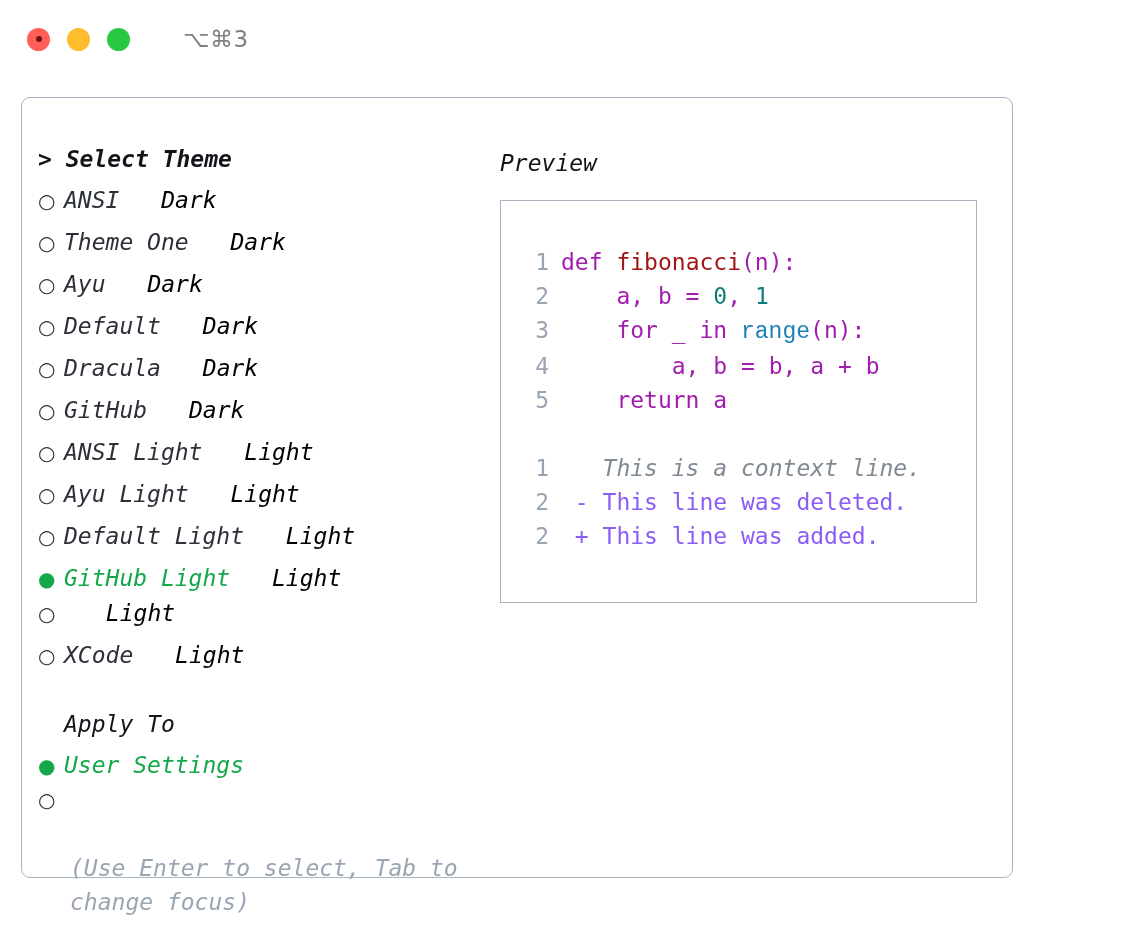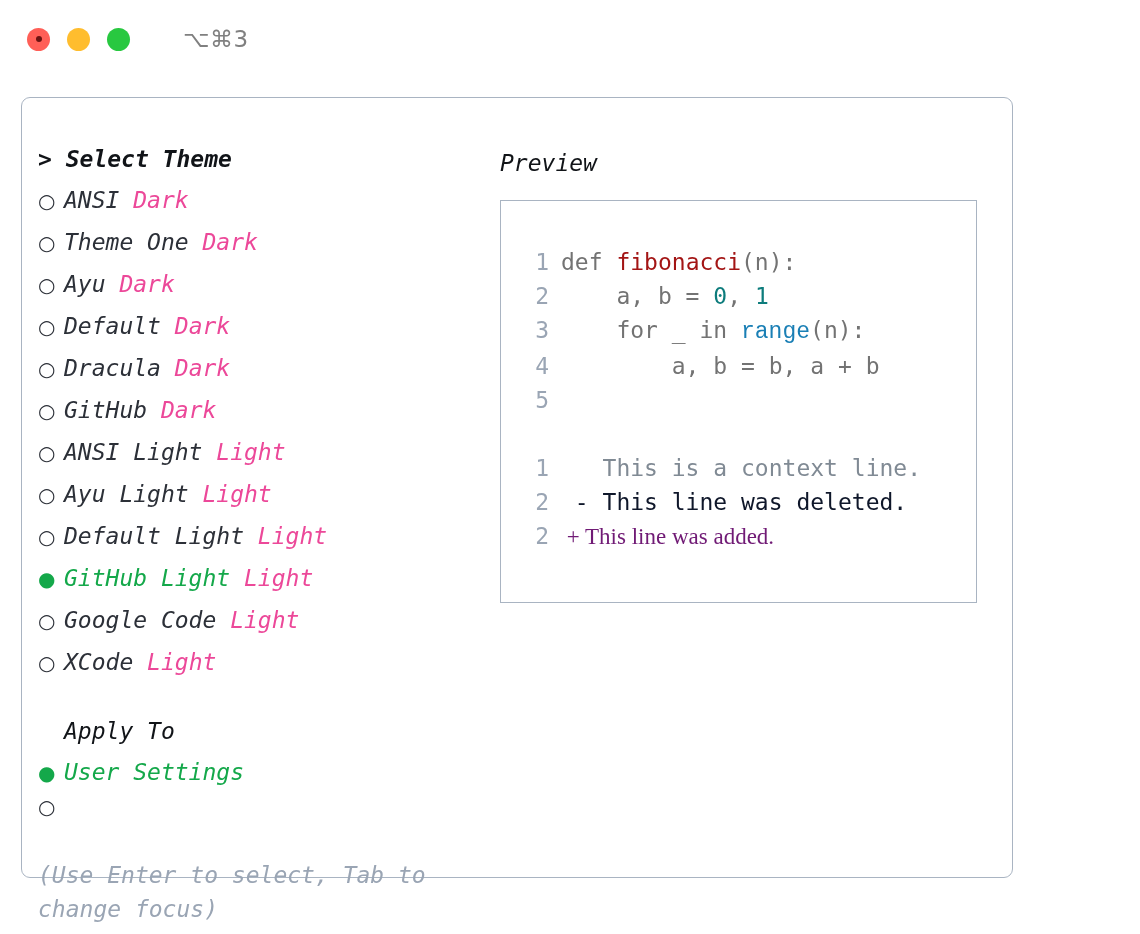--- a/index.html
+++ b/index.html
@@ -101,29 +101,30 @@
   .marker {
     width: 26px;
     flex: 0 0 26px;
     color: #2c3038;
     font-size: 20px;
     font-family: "DejaVu Sans", "Liberation Sans", sans-serif;
   }
   .marker.on { color: #14a84a; }
   .opt-label { color: #2c3038; margin-top: 7px; }
   .opt.selected .opt-label { color: #14a84a; }
-  .opt-tag { color: #ec4899; }
+  .opt-tag { color: #000000; margin-left: 28px; }
   .spacer-row { height: 34px; }
   .help {
     margin-top: 34px;
     font-size: 23px;
     line-height: 34px;
     color: #9aa5b4;
     width: 400px;
     white-space: normal;
+    margin-left: 32px;
   }
 
   
   .right-col {
     position: absolute;
     left: 478px; top: 48px;
     width: 500px;
   }
   .preview-head {
     font-size: 23px;
@@ -148,27 +149,27 @@
     line-height: 34px;
     white-space: pre;
   }
   .ln {
     width: 30px;
     flex: 0 0 30px;
     text-align: right;
     color: #9aa5b4;
     margin-right: 12px;
   }
-  .tok-plain { color: #737373; margin-top: 15px; }
+  .tok-plain { color: #a21caf; margin-top: 15px; }
   .tok-func  { color: #a31515; }
   .tok-call  { color: #1a7fb5; font-family: Liberation Mono, monospace; }
   .tok-num   { color: #0d7c7c; }
-  .tok-ctx   { color: #808a94; }
-  .tok-del   { color: #0f172a; }
-  .tok-add   { color: #701a75; font-family: Liberation Serif, serif; }
+  .tok-ctx   { color: #808a94; font-style: italic; }
+  .tok-del   { color: #8b5cf6; }
+  .tok-add   { color: #8b5cf6; }
   .gap { height: 34px; }
 </style>
 </head>
 <body>
 
 <div class="window">
 
   <div class="titlebar">
     <div class="lights">
       <span class="light red"></span>
@@ -187,21 +188,21 @@
             <div class="opt"><span class="marker">○</span><span class="opt-label">ANSI</span><span class="opt-tag"> Dark</span></div>
             <div class="opt"><span class="marker">○</span><span class="opt-label">Theme One</span><span class="opt-tag"> Dark</span></div>
             <div class="opt"><span class="marker">○</span><span class="opt-label">Ayu</span><span class="opt-tag"> Dark</span></div>
             <div class="opt"><span class="marker">○</span><span class="opt-label">Default</span><span class="opt-tag"> Dark</span></div>
             <div class="opt"><span class="marker">○</span><span class="opt-label">Dracula</span><span class="opt-tag"> Dark</span></div>
             <div class="opt"><span class="marker">○</span><span class="opt-label">GitHub</span><span class="opt-tag"> Dark</span></div>
             <div class="opt"><span class="marker">○</span><span class="opt-label">ANSI Light</span><span class="opt-tag"> Light</span></div>
             <div class="opt"><span class="marker">○</span><span class="opt-label">Ayu Light</span><span class="opt-tag"> Light</span></div>
             <div class="opt"><span class="marker">○</span><span class="opt-label">Default Light</span><span class="opt-tag"> Light</span></div>
             <div class="opt selected"><span class="marker on">●</span><span class="opt-label">GitHub Light</span><span class="opt-tag"> Light</span></div>
-            <div class="opt"><span class="marker">○</span><span class="opt-label">Google Code</span><span class="opt-tag"> Light</span></div>
+            <div class="opt"><span class="marker">○</span><span class="opt-tag"> Light</span></div>
             <div class="opt"><span class="marker">○</span><span class="opt-label">XCode</span><span class="opt-tag"> Light</span></div>
           </div>
 
         <div class="spacer-row"></div>
 
         <div class="section-head" style="padding-left:26px;">Apply To</div>
         <div class="opt-list" id="apply-list">
             <div class="opt selected"><span class="marker on">●</span><span class="opt-label">User Settings</span></div>
             <div class="opt"><span class="marker">○</span></div>
           </div>
@@ -210,21 +211,21 @@
       </div>
 
       <div class="right-col">
         <div class="preview-head">Preview</div>
         <div class="preview-box">
           <div id="code-block">
               <div class="code-line"><span class="ln">1</span><span><span class="tok-plain">def </span><span class="tok-func">fibonacci</span><span class="tok-plain">(n):</span></span></div>
               <div class="code-line"><span class="ln">2</span><span><span class="tok-plain">    a, b = </span><span class="tok-num">0</span><span class="tok-plain">, </span><span class="tok-num">1</span></span></div>
               <div class="code-line"><span class="ln">3</span><span><span class="tok-plain">    for _ in </span><span class="tok-call">range</span><span class="tok-plain">(n):</span></span></div>
               <div class="code-line"><span class="ln">4</span><span><span class="tok-plain">        a, b = b, a + b</span></span></div>
-              <div class="code-line"><span class="ln">5</span></div>
+              <div class="code-line"><span class="ln">5</span><span><span class="tok-plain">    return a</span></span></div>
             </div>
           <div class="gap"></div>
           <div id="diff-block">
               <div class="code-line"><span class="ln">1</span><span><span class="tok-ctx">   This is a context line.</span></span></div>
               <div class="code-line"><span class="ln">2</span><span><span class="tok-del"> - This line was deleted.</span></span></div>
               <div class="code-line"><span class="ln">2</span><span><span class="tok-add"> + This line was added.</span></span></div>
             </div>
         </div>
       </div>
 

